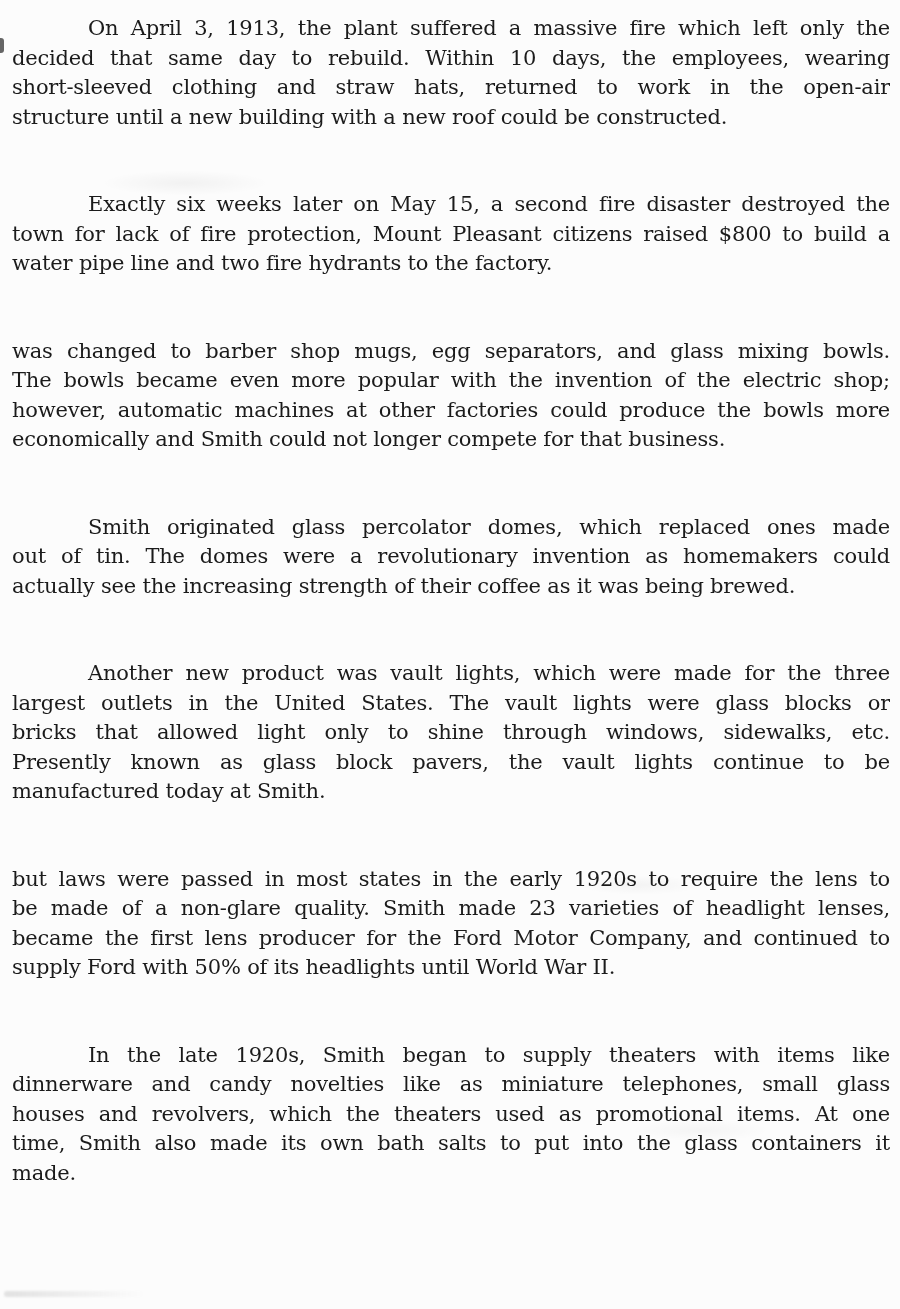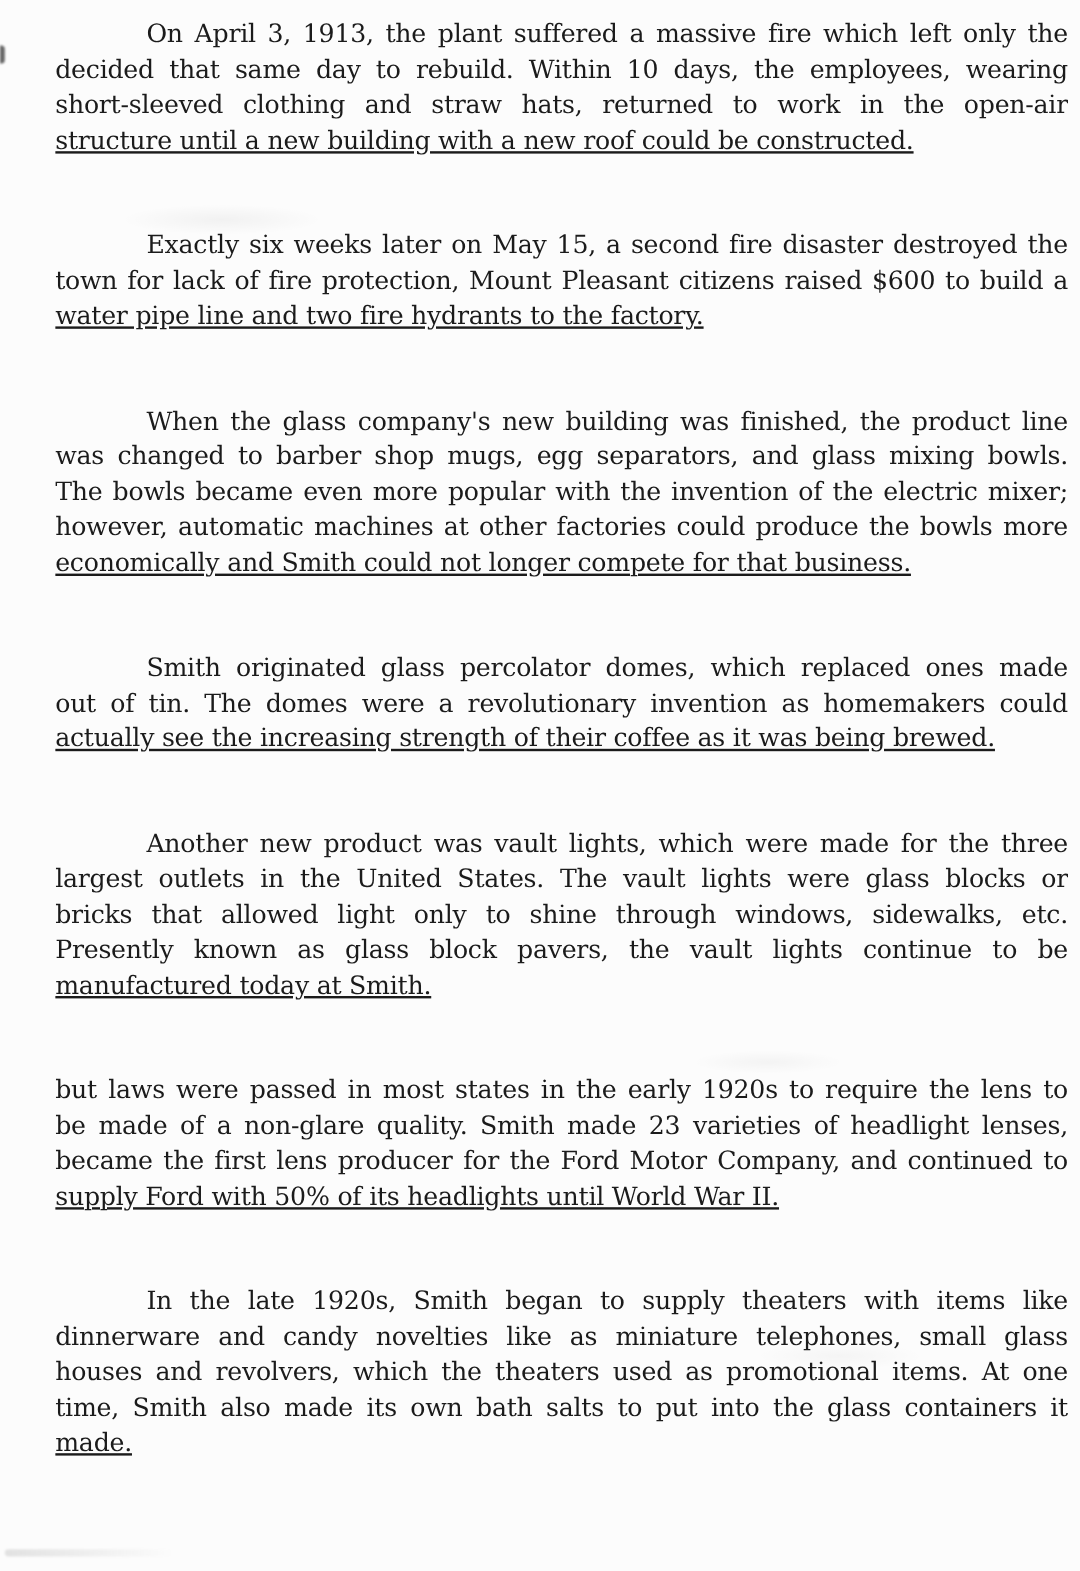--- a/index.html
+++ b/index.html
@@ -23,21 +23,20 @@
     inset: 0;
     background:
       radial-gradient(ellipse 120px 18px at 185px 183px, rgba(0,0,0,0.045), rgba(0,0,0,0) 70%),
       radial-gradient(ellipse 90px 14px at 640px 885px, rgba(0,0,0,0.035), rgba(0,0,0,0) 70%),
       radial-gradient(ellipse 100px 16px at 700px 1130px, rgba(0,0,0,0.03), rgba(0,0,0,0) 70%);
     pointer-events: none;
   }
   .doc {
     position: relative;
     padding: 14px 10px 0 12px;
-    margin-left: 34px;
   }
   .paragraph {
     margin: 0 0 58px 0;
   }
   .paragraph:last-child {
     margin-bottom: 0;
   }
   .line {
     height: 29.5px;
     line-height: 29.5px;
@@ -47,21 +46,20 @@
     text-align: justify;
     text-align-last: justify;
     white-space: normal;
   }
   .line.first {
     padding-left: 76px;
   }
   .line.last {
     text-align: center;
     text-align-last: left;
-    text-decoration: underline;
   }
   .artifact {
     position: absolute;
     pointer-events: none;
   }
   .artifact-left-edge {
     left: 0;
     top: 38px;
     width: 4px;
     height: 15px;
@@ -87,27 +85,26 @@
   <div class="artifact artifact-left-edge"></div>
   <div class="doc">
       <div class="paragraph">
         <div class="line first">On April 3, 1913, the plant suffered a massive fire which left only the</div>
         <div class="line">decided that same day to rebuild. Within 10 days, the employees, wearing</div>
         <div class="line">short-sleeved clothing and straw hats, returned to work in the open-air</div>
         <div class="line last">structure until a new building with a new roof could be constructed.</div>
       </div>
       <div class="paragraph">
         <div class="line first">Exactly six weeks later on May 15, a second fire disaster destroyed the</div>
-        <div class="line">town for lack of fire protection, Mount Pleasant citizens raised $600 to build a</div>
+        <div class="line">town for lack of fire protection, Mount Pleasant citizens raised $800 to build a</div>
         <div class="line last">water pipe line and two fire hydrants to the factory.</div>
       </div>
       <div class="paragraph">
-        <div class="line first">When the glass company's new building was finished, the product line</div>
         <div class="line">was changed to barber shop mugs, egg separators, and glass mixing bowls.</div>
-        <div class="line">The bowls became even more popular with the invention of the electric mixer;</div>
+        <div class="line">The bowls became even more popular with the invention of the electric shop;</div>
         <div class="line">however, automatic machines at other factories could produce the bowls more</div>
         <div class="line last">economically and Smith could not longer compete for that business.</div>
       </div>
       <div class="paragraph">
         <div class="line first">Smith originated glass percolator domes, which replaced ones made</div>
         <div class="line">out of tin. The domes were a revolutionary invention as homemakers could</div>
         <div class="line last">actually see the increasing strength of their coffee as it was being brewed.</div>
       </div>
       <div class="paragraph">
         <div class="line first">Another new product was vault lights, which were made for the three</div>

